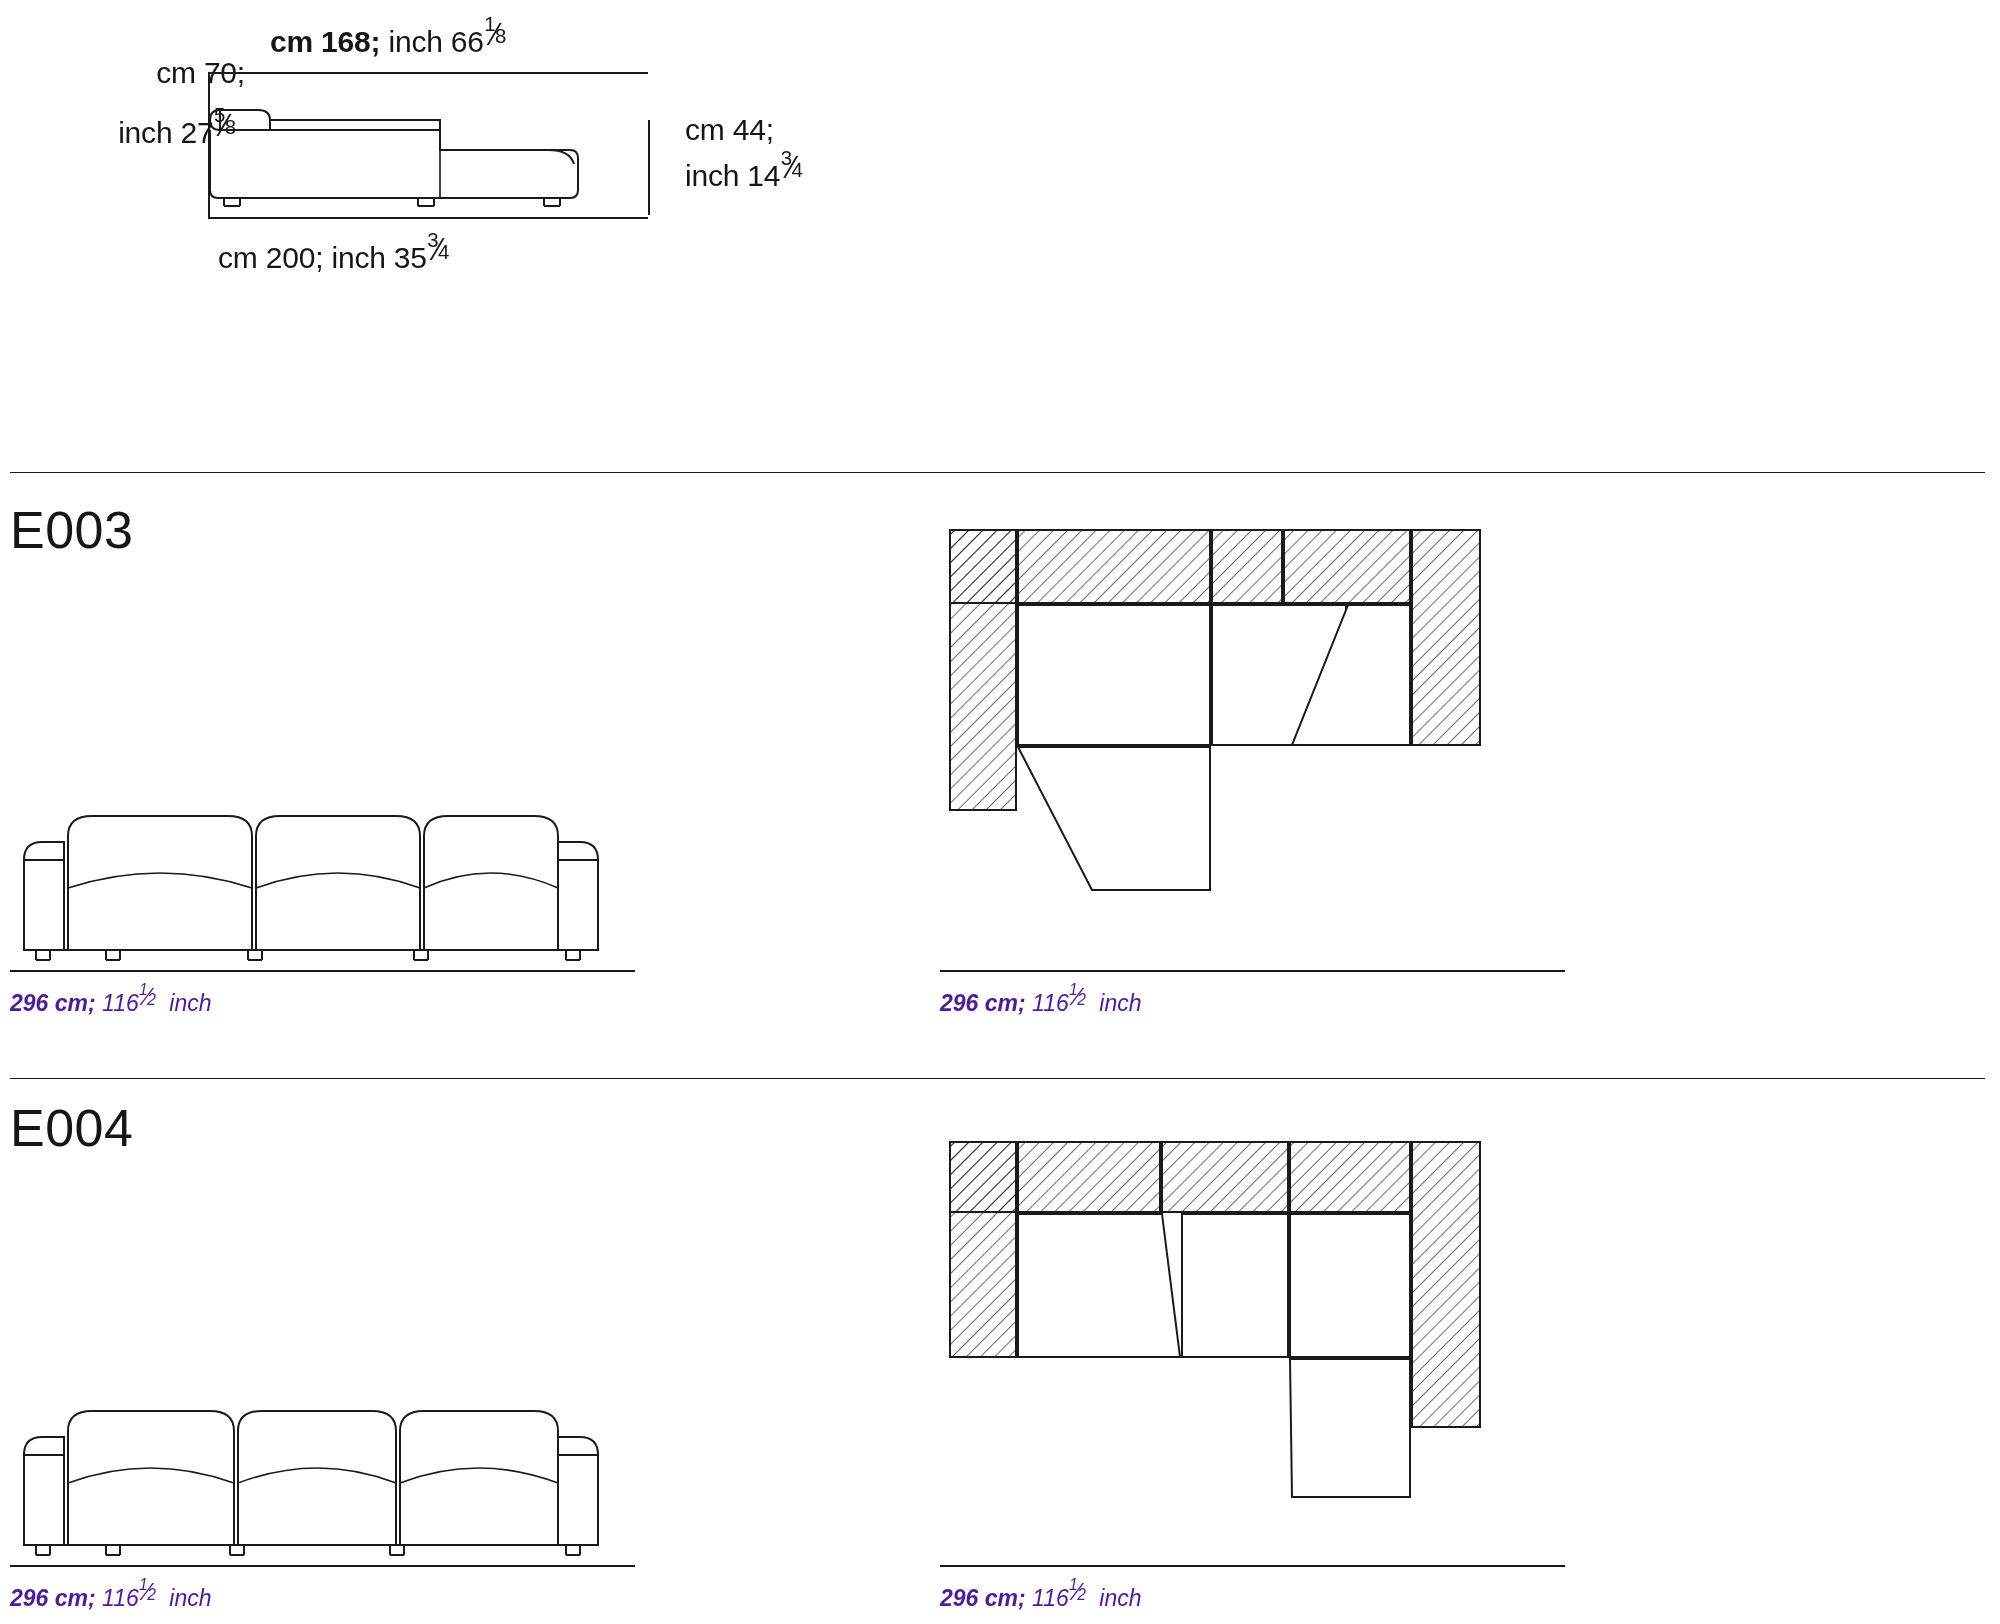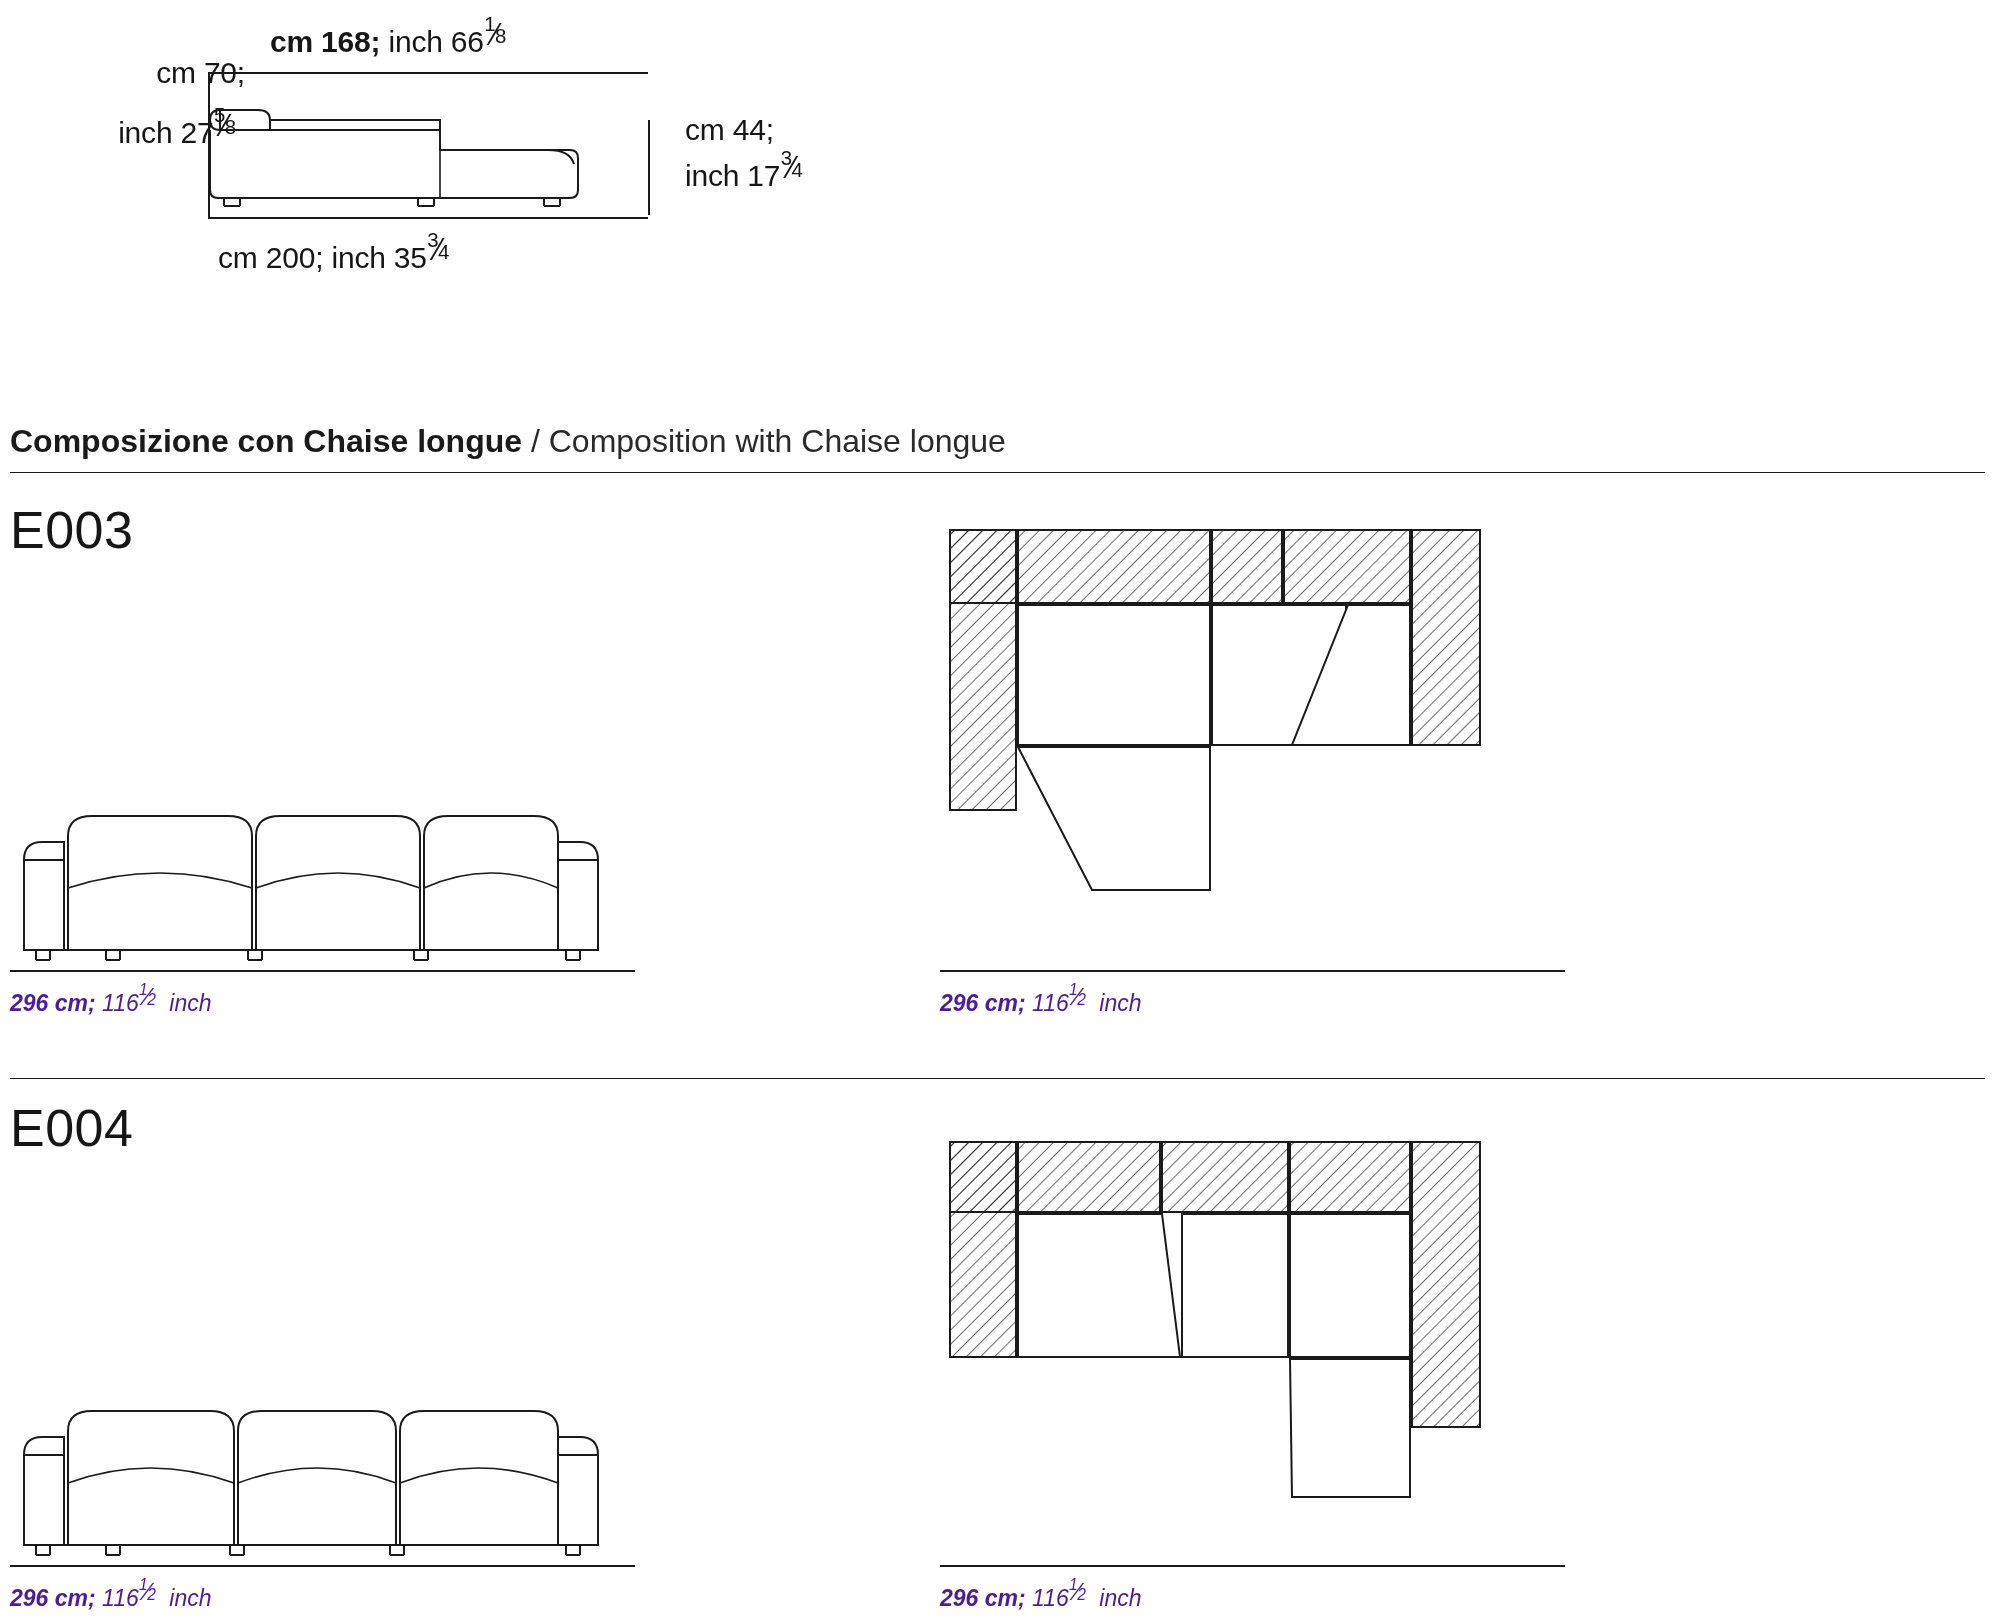--- a/index.html
+++ b/index.html
@@ -134,21 +134,21 @@
       <span class="bold">cm 70;</span>
     </div>
     <div class="abs dimtext" style="left:20px; top:93px; text-align:right; width:225px;">
       <span>inch 27</span><span class="frac"><span class="n">5</span><span class="s">⁄</span><span class="d">8</span></span>
     </div>
 
     <div class="abs dimtext" style="left:685px; top:93px;">
       <span class="bold">cm 44;</span>
     </div>
     <div class="abs dimtext" style="left:685px; top:136px;">
-      <span>inch 17</span><span class="frac"><span class="n">3</span><span class="s">⁄</span><span class="d">4</span></span>
+      <span>inch 14</span><span class="frac"><span class="n">3</span><span class="s">⁄</span><span class="d">4</span></span>
     </div>
 
     <div class="abs dimtext" style="left:218px; top:218px;">
       <span class="bold">cm 200;</span>
       <span>inch 35</span><span class="frac"><span class="n">3</span><span class="s">⁄</span><span class="d">4</span></span>
     </div>
 
     <div class="rule-h" style="left:208px; top:52px; width:440px;"></div>
     <div class="rule-v" style="left:208px; top:52px; height:145px;"></div>
     <div class="rule-v" style="left:648px; top:100px; height:95px;"></div>
@@ -170,23 +170,20 @@
       <path class="ln-thin" d="M 240 78 L 240 126"></path>
 
       <path class="ln" d="M 348 78 Q 370 78 374 92"></path>
 
       <path class="ln" d="M 24 126 L 24 134 M 40 126 L 40 134 M 24 134 L 40 134"></path>
       <path class="ln" d="M 218 126 L 218 134 M 234 126 L 234 134 M 218 134 L 234 134"></path>
       <path class="ln" d="M 344 126 L 344 134 M 360 126 L 360 134 M 344 134 L 360 134"></path>
     </svg>
   </div>
 
-  <div class="section-title" style="left:10px; top:403px;">
-    <span class="it">Composizione con Chaise longue</span><span class="en"> / </span><span class="en">Composition with Chaise longue</span>
-  </div>
   <div class="hr-full" style="top:452px;"></div>
 
   <div class="code-label" style="left:10px; top:480px;">E003</div>
 
   <svg class="abs" style="left:10px; top:780px;" width="640" height="180" viewBox="0 0 640 180">
 
     <path class="ln" d="M 14 60 Q 14 42 32 42 L 54 42 L 54 150 L 14 150 Z"></path>
     <path class="ln" d="M 14 60 L 54 60"></path>
 
     <path class="ln" d="M 570 42 Q 588 42 588 60 L 588 150 L 548 150 L 548 42 Z"></path>

